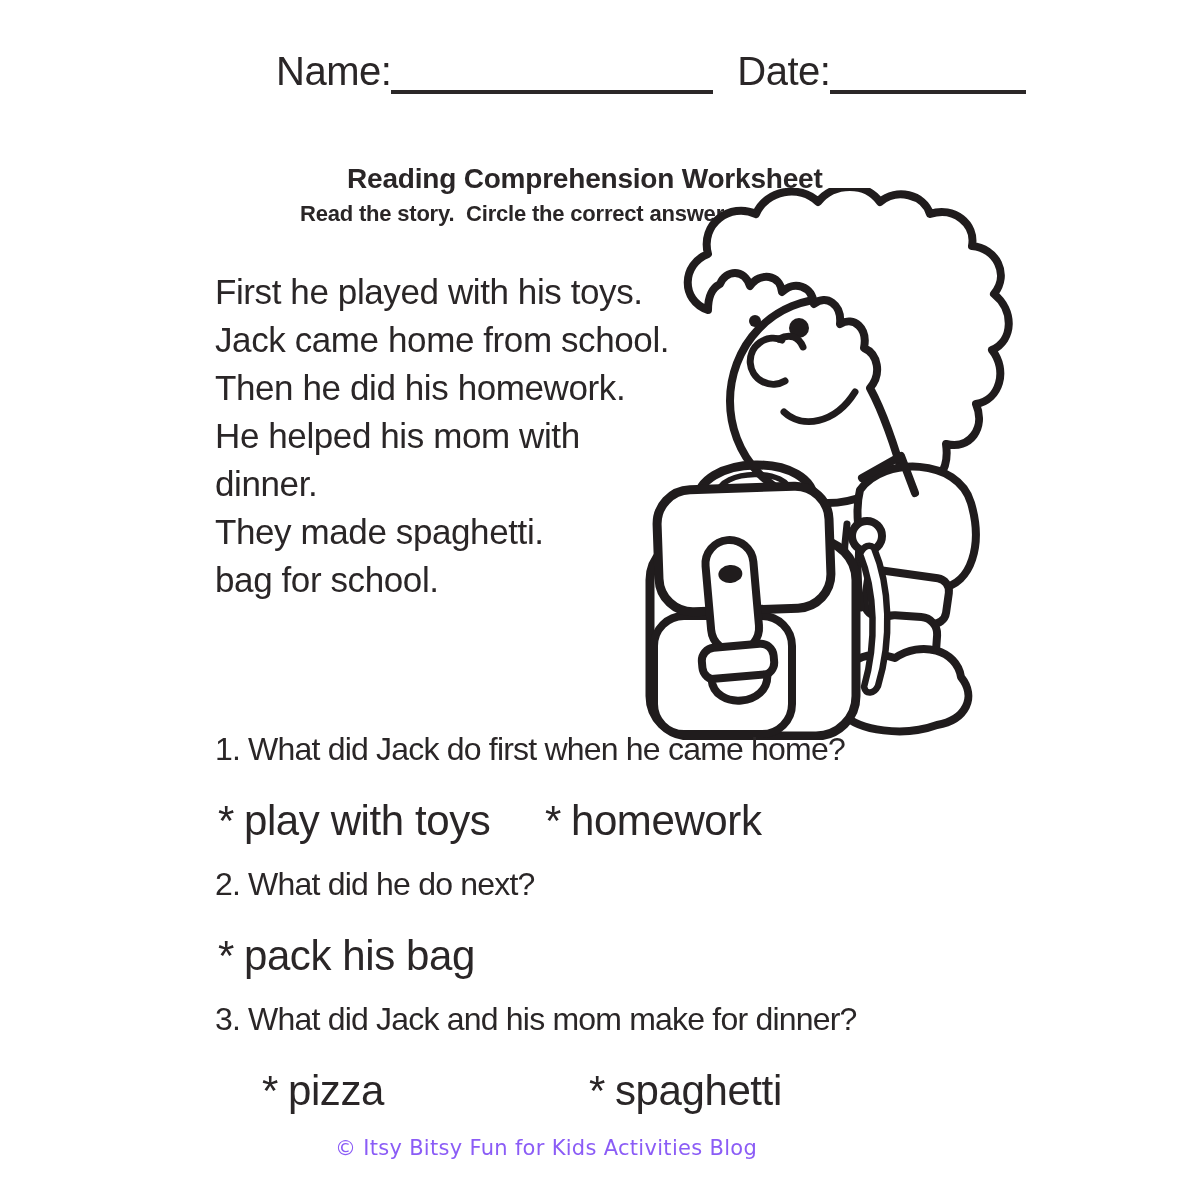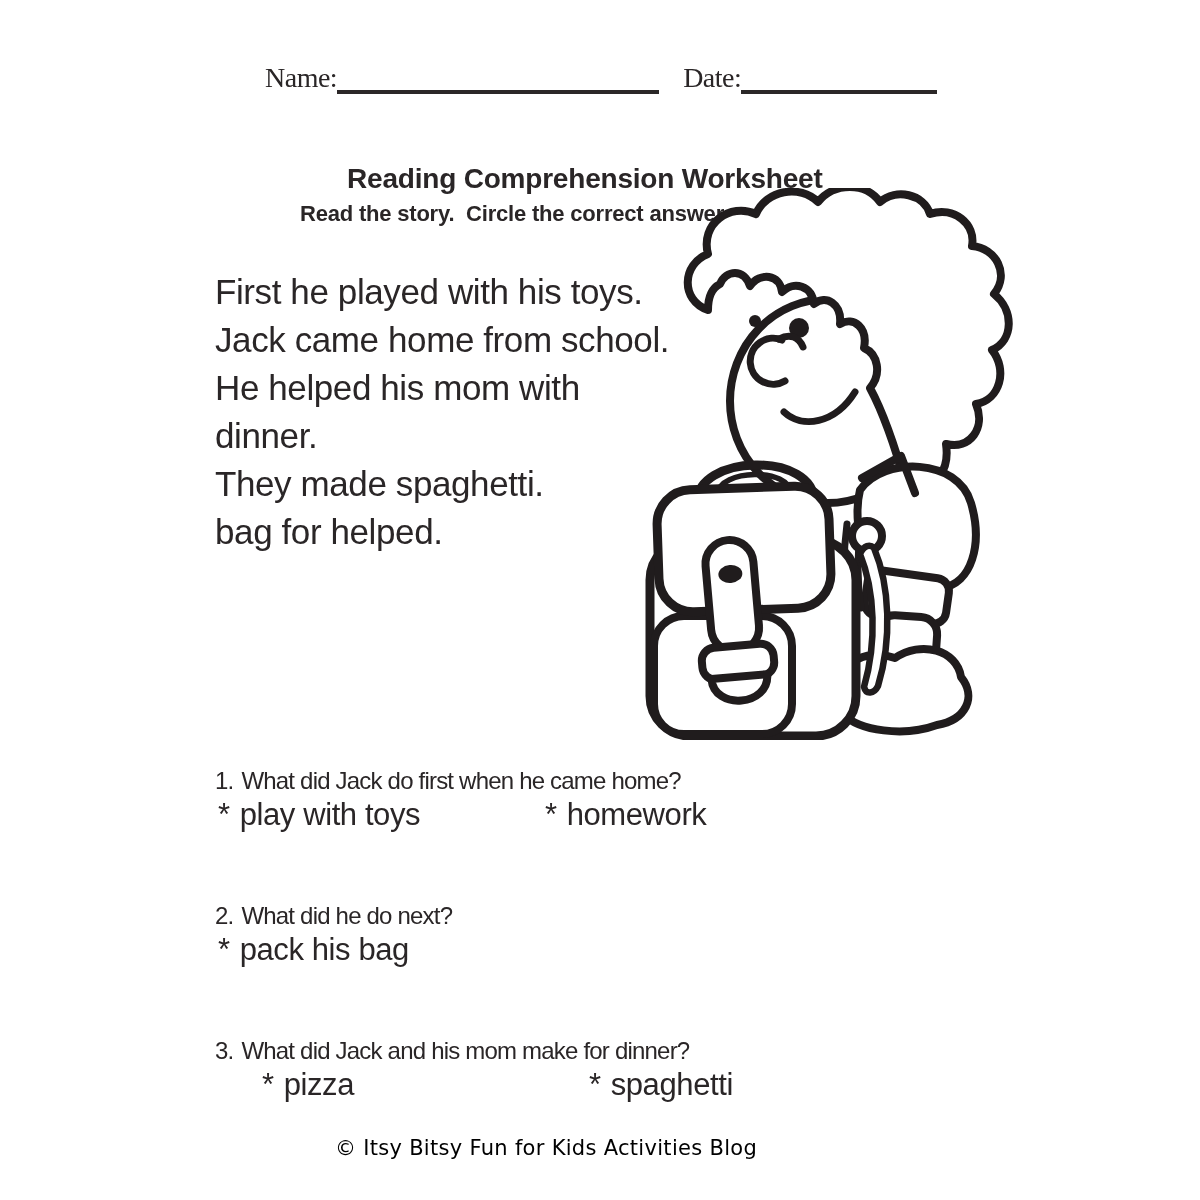--- a/index.html
+++ b/index.html
@@ -3,70 +3,71 @@
 <meta charset="utf-8">
 <style>
   html,body{margin:0;padding:0;background:#ffffff;}
   .sheet{
     position:relative;width:1200px;height:1200px;background:#ffffff;overflow:hidden;
     font-family:"Liberation Sans",sans-serif;color:#2a2627;
   }
   .abs{position:absolute;}
 
   
-  .header-row{top:44px;left:265px;font-size:28px;font-weight:500;letter-spacing:-0.5px;white-space:nowrap;font-family:Liberation Serif, serif;}
+  .header-row{top:44px;left:276px;font-size:40px;font-weight:500;letter-spacing:-0.5px;white-space:nowrap;}
   .blank{display:inline-block;border-bottom:4px solid #2b2728;height:46px;vertical-align:bottom;}
   .blank-name{width:322px;}
   .blank-date{width:196px;margin-right:0;}
   .date-label{margin-left:24px;}
 
   
   .title{top:163px;left:335px;font-size:28px;font-weight:700;letter-spacing:-0.2px;margin-left:12px;}
   .subtitle{top:201px;left:300px;font-size:22px;font-weight:700;letter-spacing:-0.2px;white-space:pre-wrap;}
 
   
   .story{top:268px;left:215px;font-size:35px;line-height:48px;letter-spacing:-0.4px;}
   .story-line{white-space:nowrap;}
 
   
-  .question{left:215px;font-size:24px;letter-spacing:-0.8px;white-space:nowrap;margin-top:36px;}
+  .question{left:215px;font-size:32px;letter-spacing:-0.8px;white-space:nowrap;}
   .q1{top:731px;} .q2{top:866px;} .q3{top:1001px;}
   .q-num{margin-right:8px;}
-  .option{font-size:31px;letter-spacing:-0.4px;white-space:nowrap;}
+  .option{font-size:42px;letter-spacing:-0.4px;white-space:nowrap;}
   .opts-1{top:797px;} .opts-2{top:932px;} .opts-3{top:1067px;margin-left:44px;}
   .opt-a{left:218px;} .opt-b{left:545px;}
   .marker{margin-right:10px;}
 
   
   .footer{top:1136px;left:0;width:1092px;text-align:center;
-    font-family:"DejaVu Sans",sans-serif;font-size:21px;color:#000000;letter-spacing:0.3px;}
+    font-family:"DejaVu Sans",sans-serif;font-size:21px;color:#8b5cf6;letter-spacing:0.3px;}
 
   
   .illu{top:188px;left:638px;width:380px;height:552px;}
   .illu svg{display:block;width:100%;height:100%;}
 </style>
 </head>
 <body>
 
 <div class="sheet">
 
   <div class="abs header-row">
     <span>Name:</span><span class="blank blank-name"></span><span class="date-label">Date:</span><span class="blank blank-date"></span>
   </div>
 
   <div class="abs title">Reading Comprehension Worksheet</div>
   <div class="abs subtitle">Read the story.  Circle the correct answer.</div>
 
   <div class="abs story">
     <div class="story-line">First he played with his toys.</div>
     <div class="story-line">Jack came home from school.</div>
+    <div class="story-line">Then he did his homework.</div>
     <div class="story-line">He helped his mom with</div>
     <div class="story-line">dinner.</div>
     <div class="story-line">They made spaghetti.</div>
-    <div class="story-line">bag for helped.</div>
+    <div class="story-line">bag for school.</div>
   </div>
 
   <div class="abs illu">
     <svg viewBox="0 0 380 552" xmlns="http://www.w3.org/2000/svg" fill="none" stroke="#201c1d" stroke-linecap="round" stroke-linejoin="round">
 
       <ellipse cx="190" cy="213" rx="98" ry="102" fill="#ffffff" stroke-width="8"></ellipse>
 
       <path stroke-width="8" fill="#ffffff" d="
         M 70,122
         C 42,112 44,76 70,66

